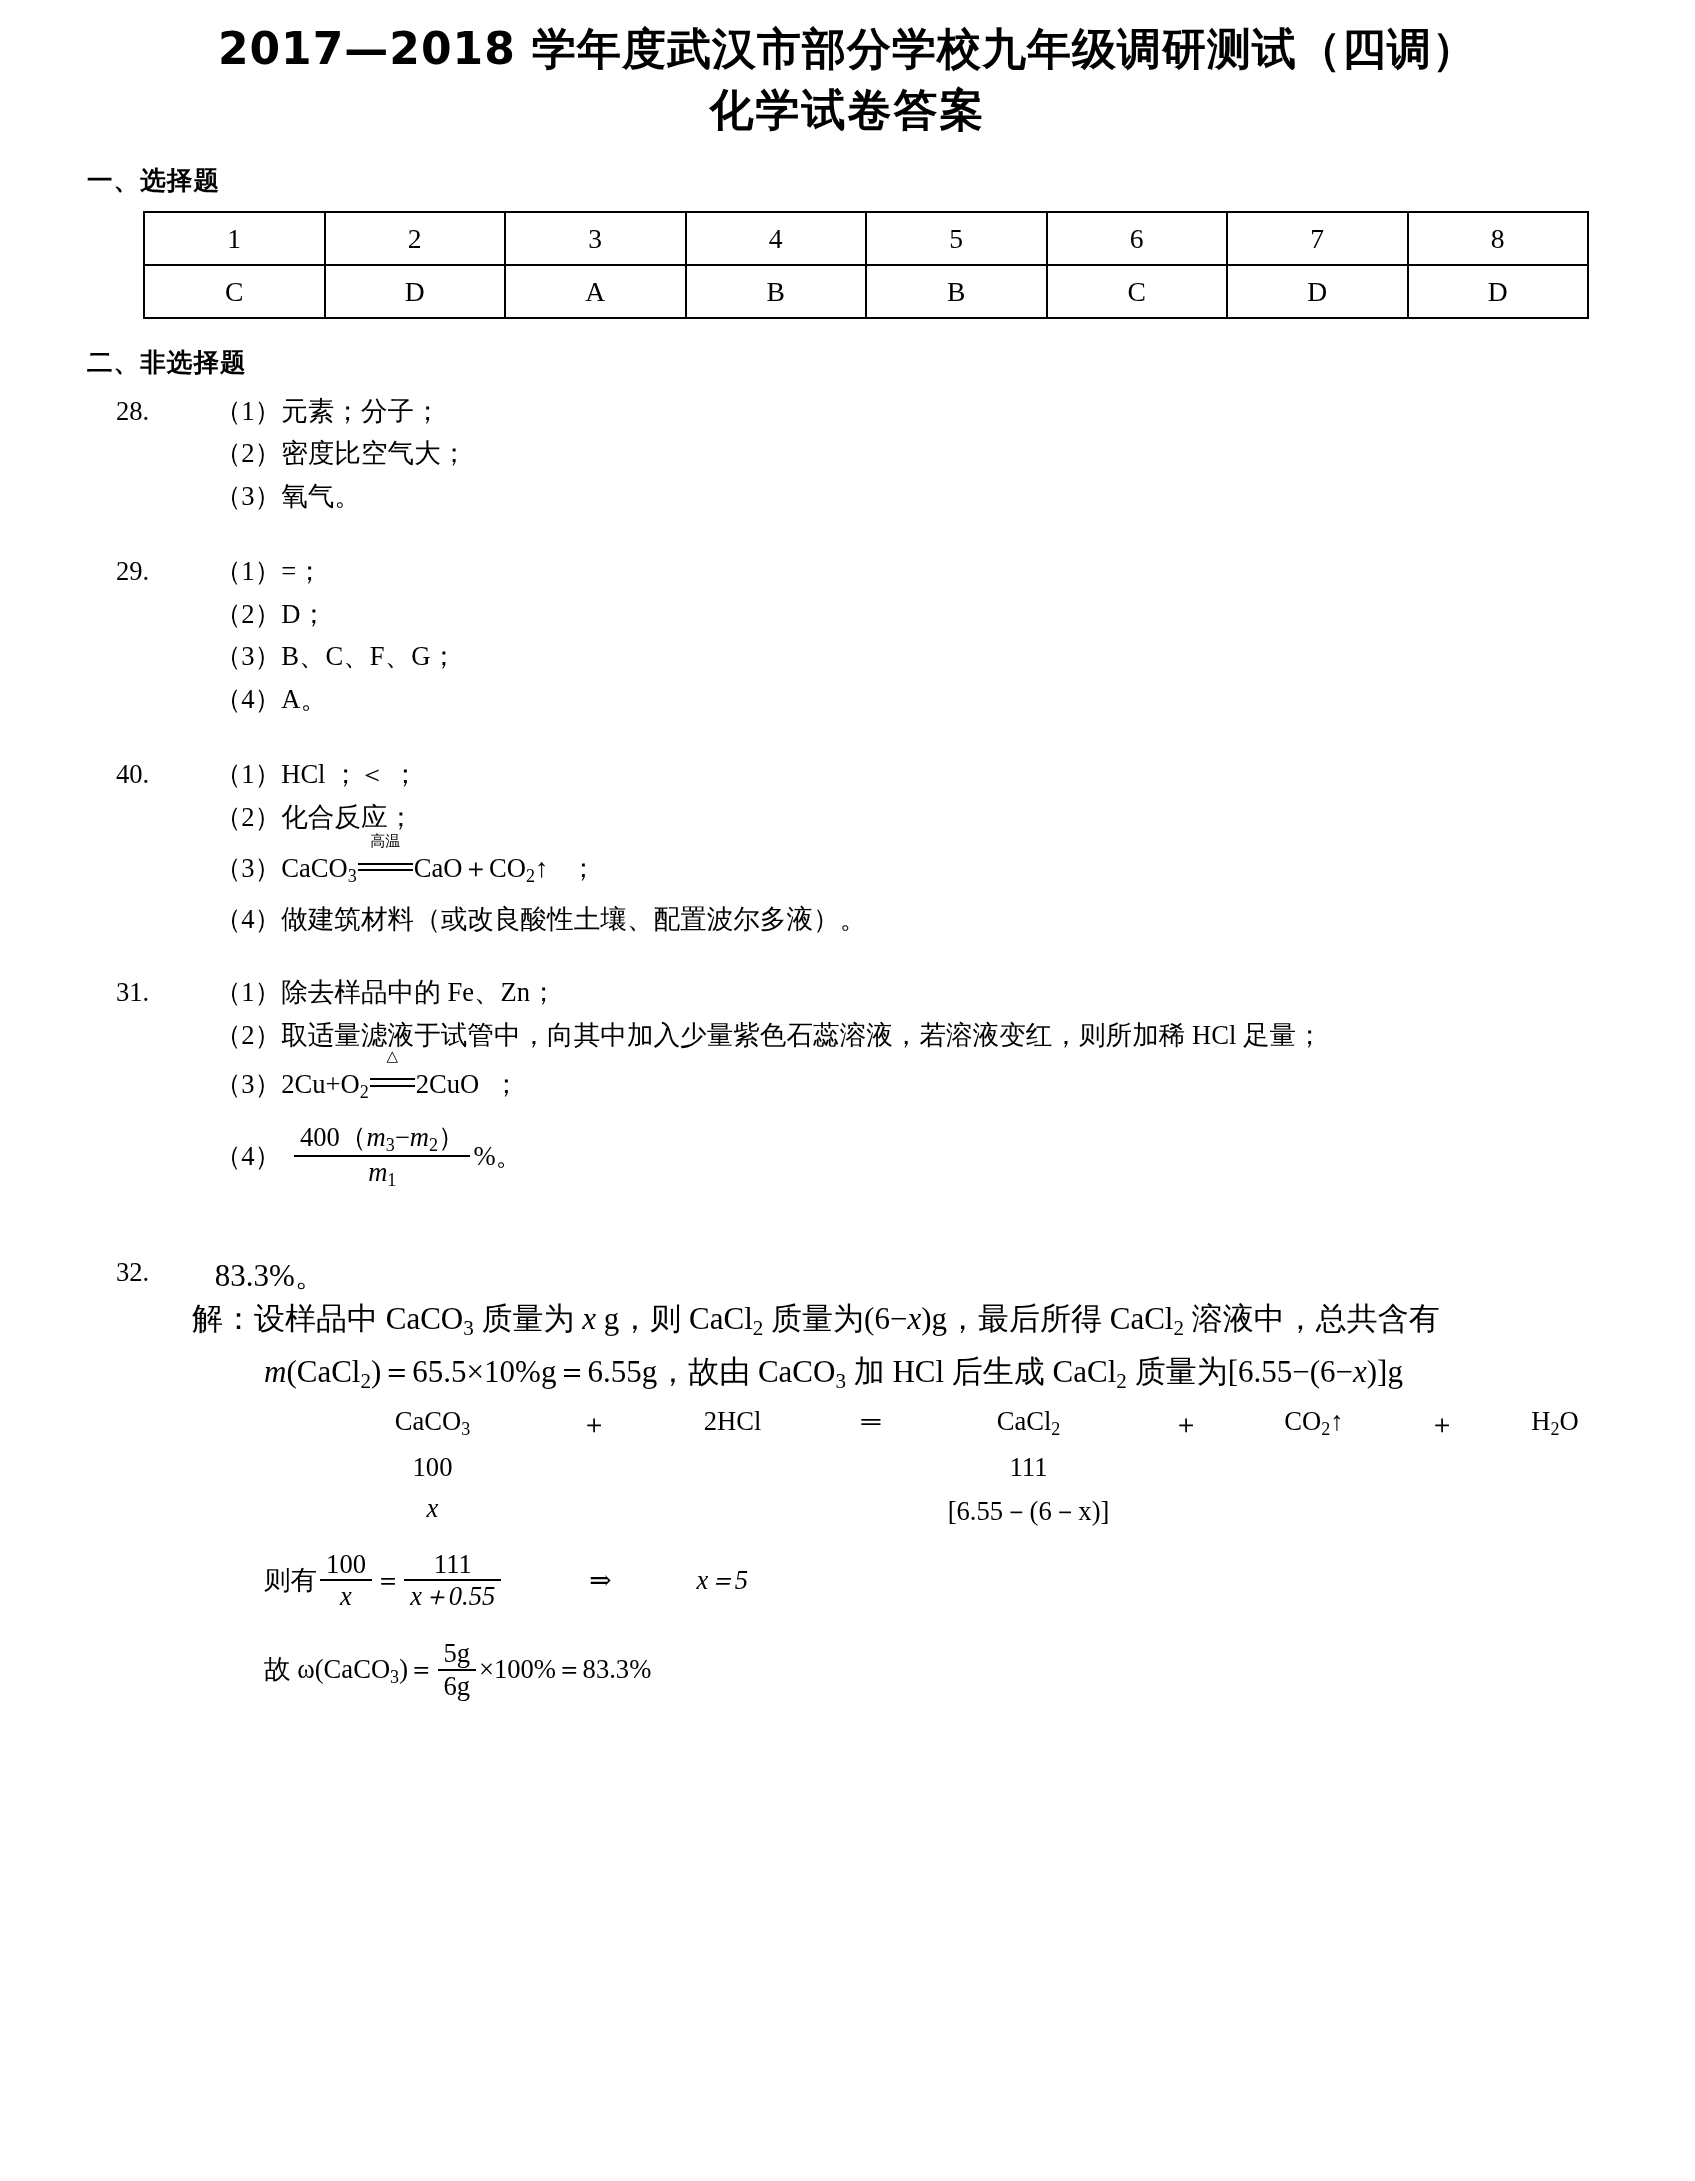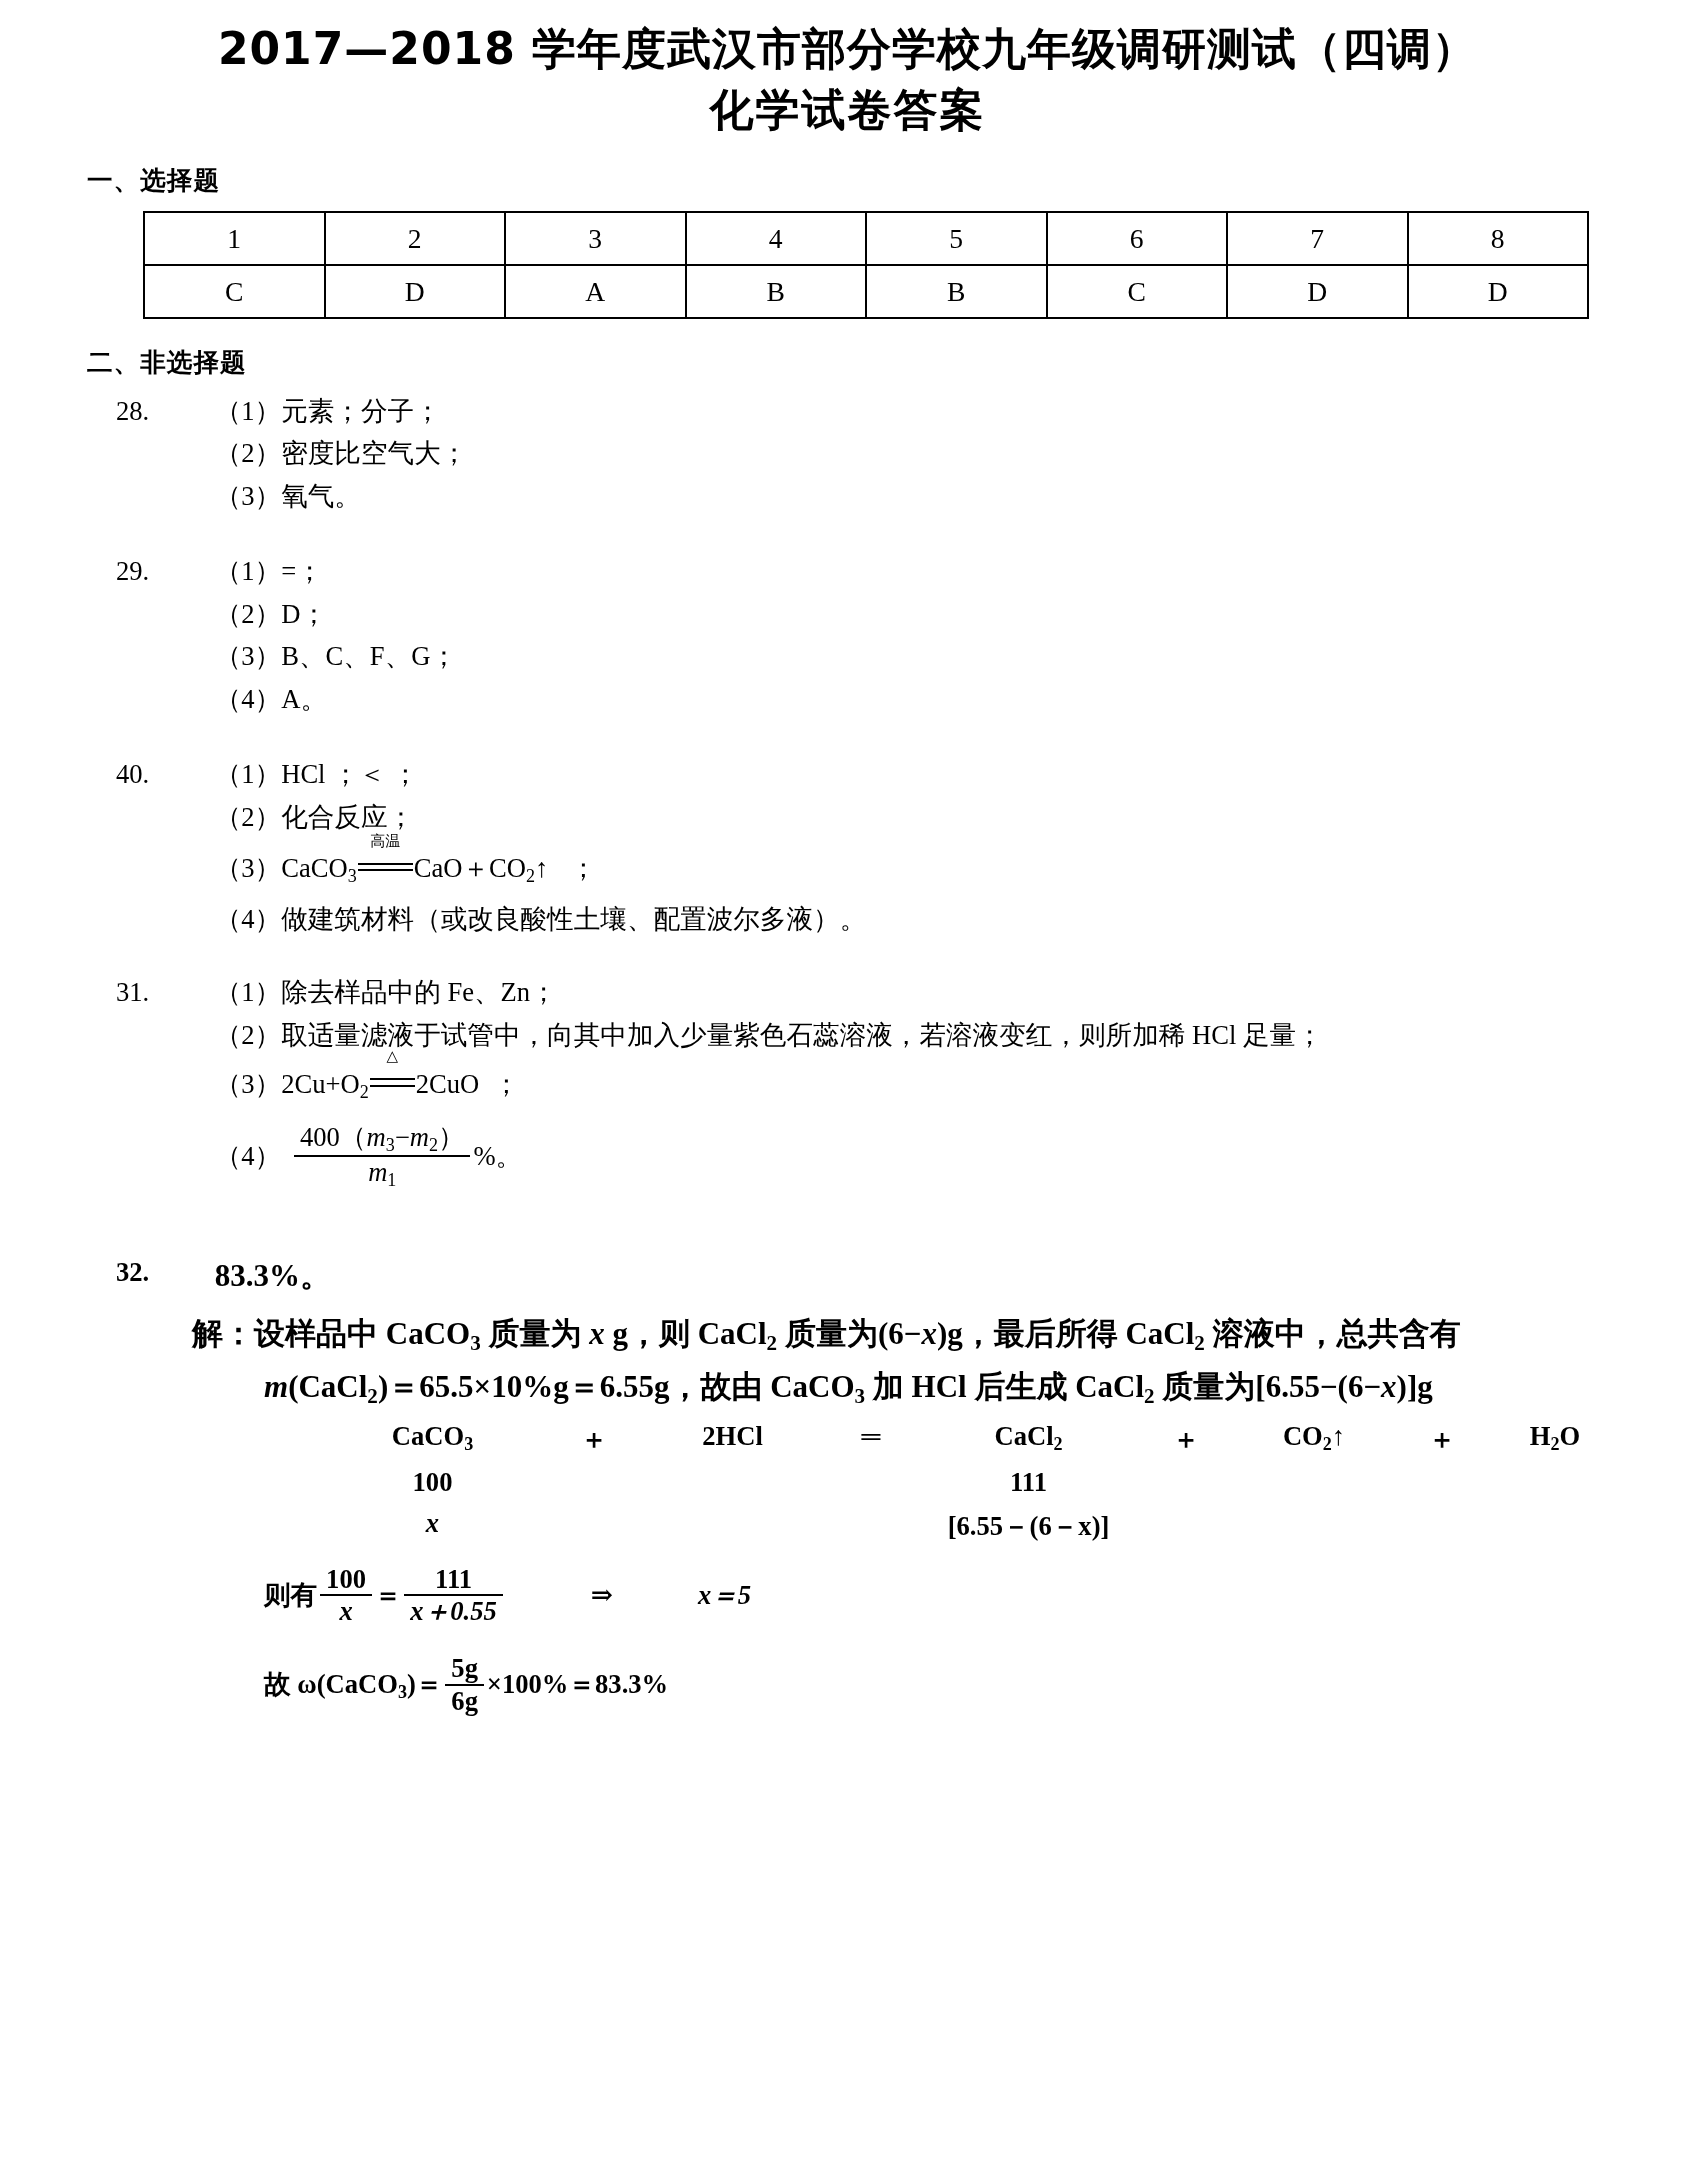--- a/index.html
+++ b/index.html
@@ -254,29 +254,29 @@
         <div class="sub-line" style="padding-left:0;margin-top:17.7px;">
           <span>（3）</span><span>2Cu+O</span><sub>2</sub><span class="rxn-arrow short"><span class="cond">△</span><span class="bar"></span></span><span>2CuO</span><span style="display:inline-block;width:13.8px;"></span><span>；</span>
         </div>
         <div class="sub-line" style="padding-left:0;margin-top:19.7px;">
           <span>（4）</span><span style="display:inline-block;width:9.9px;"></span><span class="frac"><span class="num"><span>400</span>（<span class="ital">m</span><sub>3</sub><span>−</span><span class="ital">m</span><sub>2</sub>）</span><span class="den"><span class="ital">m</span><sub>1</sub></span></span><span>%</span><span>。</span>
         </div>
       </div>
     </div>
   </div>
 
-  <div class="qblock" style="margin-top:63px;font-weight:bold;">
+  <div class="qblock" style="margin-top:63px;">
     <div class="qrow">
       <div class="qnum">32.</div>
       <div class="qbody">
         <div class="q32-line">83.3%。</div>
       </div>
     </div>
 
-    <div class="q32-line" style="padding-left:192px;margin-top:20px;">
+    <div class="q32-line" style="padding-left:192px;margin-top:5px;">
       <span>解：</span><span>设样品中 CaCO</span><sub>3</sub><span> 质量为 </span><span class="ital">x</span><span> g，则 CaCl</span><sub>2</sub><span> 质量为(6</span><span>−</span><span class="ital">x</span><span>)g，最后所得 CaCl</span><sub>2</sub><span> 溶液中，总共含有</span>
     </div>
 
     <div class="q32-line" style="padding-left:264px;margin-top:11.8px;">
       <span class="ital">m</span><span>(CaCl</span><sub>2</sub><span>)＝65.5×10%g＝6.55g，故由 CaCO</span><sub>3</sub><span> 加 HCl 后生成 CaCl</span><sub>2</sub><span> 质量为[6.55</span><span>−</span><span>(6</span><span>−</span><span class="ital">x</span><span>)]g</span>
     </div>
 
     <div class="eq-grid">
       <div class="eq-row">
         <span class="eq-c1 center"><span>CaCO</span><sub>3</sub></span>

